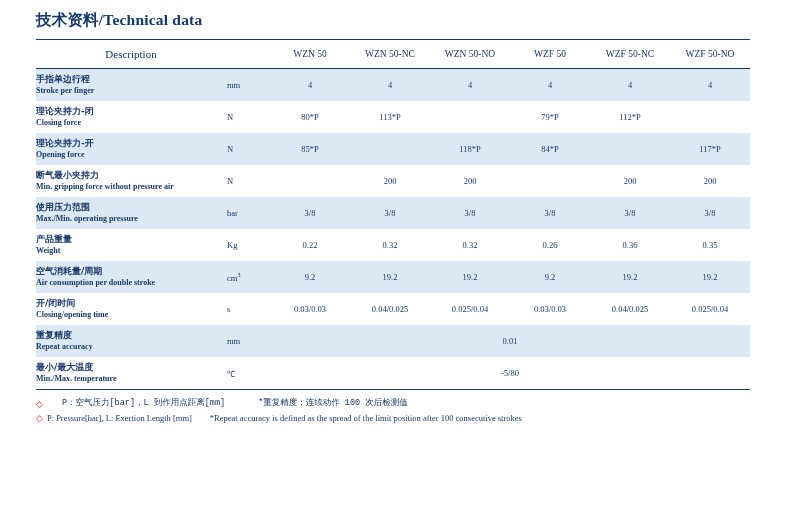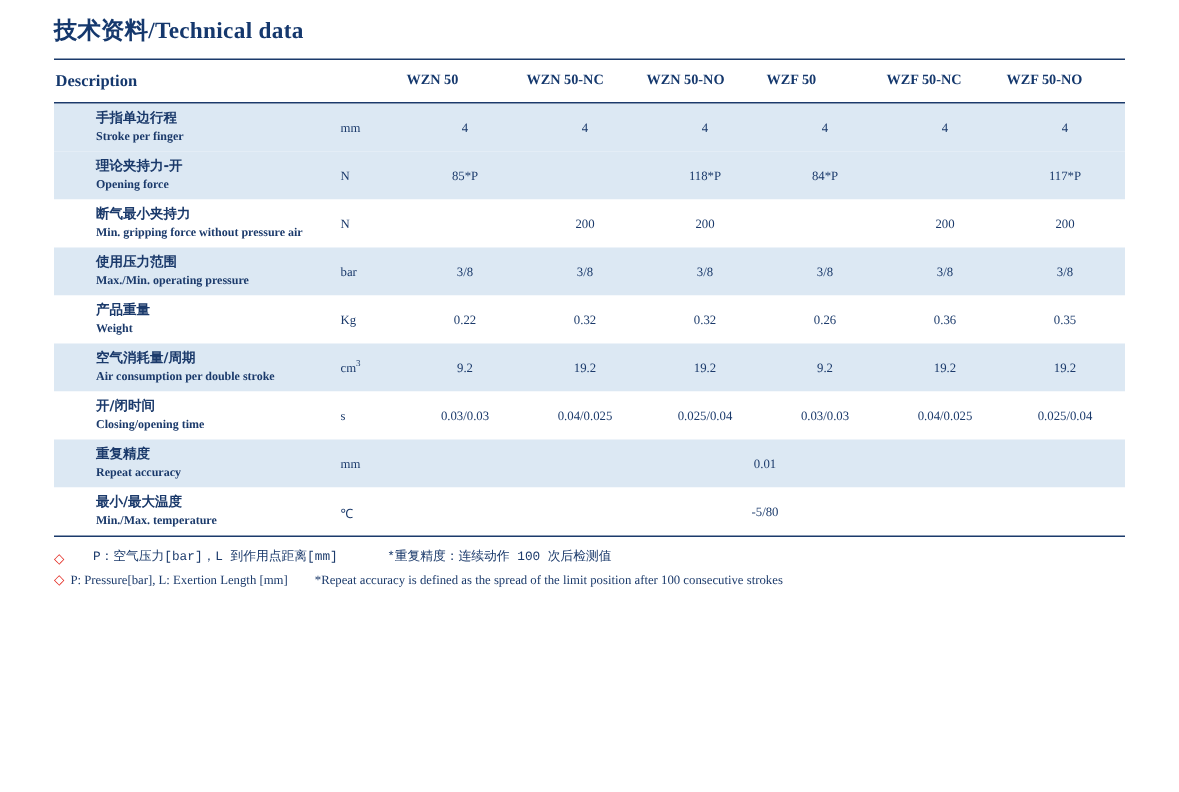--- a/index.html
+++ b/index.html
@@ -37,41 +37,41 @@
   }
   table.tech col.c-desc { width: 190px; }
   table.tech col.c-unit { width: 44px; }
   table.tech col.c-val  { width: 80px; }
 
   thead th {
     border-top: 1.6px solid #1b3a6b;
     border-bottom: 1.1px solid #1b3a6b;
     height: 26px;
     font-size: 9.5px;
-    font-weight: bold;
+    font-weight: normal;
     color: #15386d;
-    text-align: left;
+    text-align: center;
     vertical-align: middle;
   }
   thead th.desc-h {
     font-size: 11px;
   }
   tbody tr.alt td {
     background: #dce8f3;
   }
   tbody tr.plain td {
     background: #ffffff;
   }
   tbody td {
     height: 30px;
     vertical-align: middle;
     color: #1b3a6b;
   }
   tbody td.desc {
-    padding-left: 28px;
+    padding-left: 0;
     line-height: 1.25;
     text-align: left;
   }
   td.desc .cn {
     display: block;
     font-size: 9px;
     font-weight: bold;
     font-family: "DejaVu Sans", sans-serif;
   }
   td.desc .en {
@@ -163,20 +163,33 @@
             <span class="en">Stroke per finger</span>
           </td>
           <td class="unit">mm</td>
           <td class="val">4</td>
           <td class="val">4</td>
           <td class="val">4</td>
           <td class="val">4</td>
           <td class="val">4</td>
           <td class="val">4</td>
         </tr>
+        <tr class="plain">
+          <td class="desc">
+            <span class="cn">理论夹持力-闭</span>
+            <span class="en">Closing force</span>
+          </td>
+          <td class="unit">N</td>
+          <td class="val">80*P</td>
+          <td class="val">113*P</td>
+          <td class="val"></td>
+          <td class="val">79*P</td>
+          <td class="val">112*P</td>
+          <td class="val"></td>
+        </tr>
         <tr class="alt">
           <td class="desc">
             <span class="cn">理论夹持力-开</span>
             <span class="en">Opening force</span>
           </td>
           <td class="unit">N</td>
           <td class="val">85*P</td>
           <td class="val"></td>
           <td class="val">118*P</td>
           <td class="val">84*P</td>

